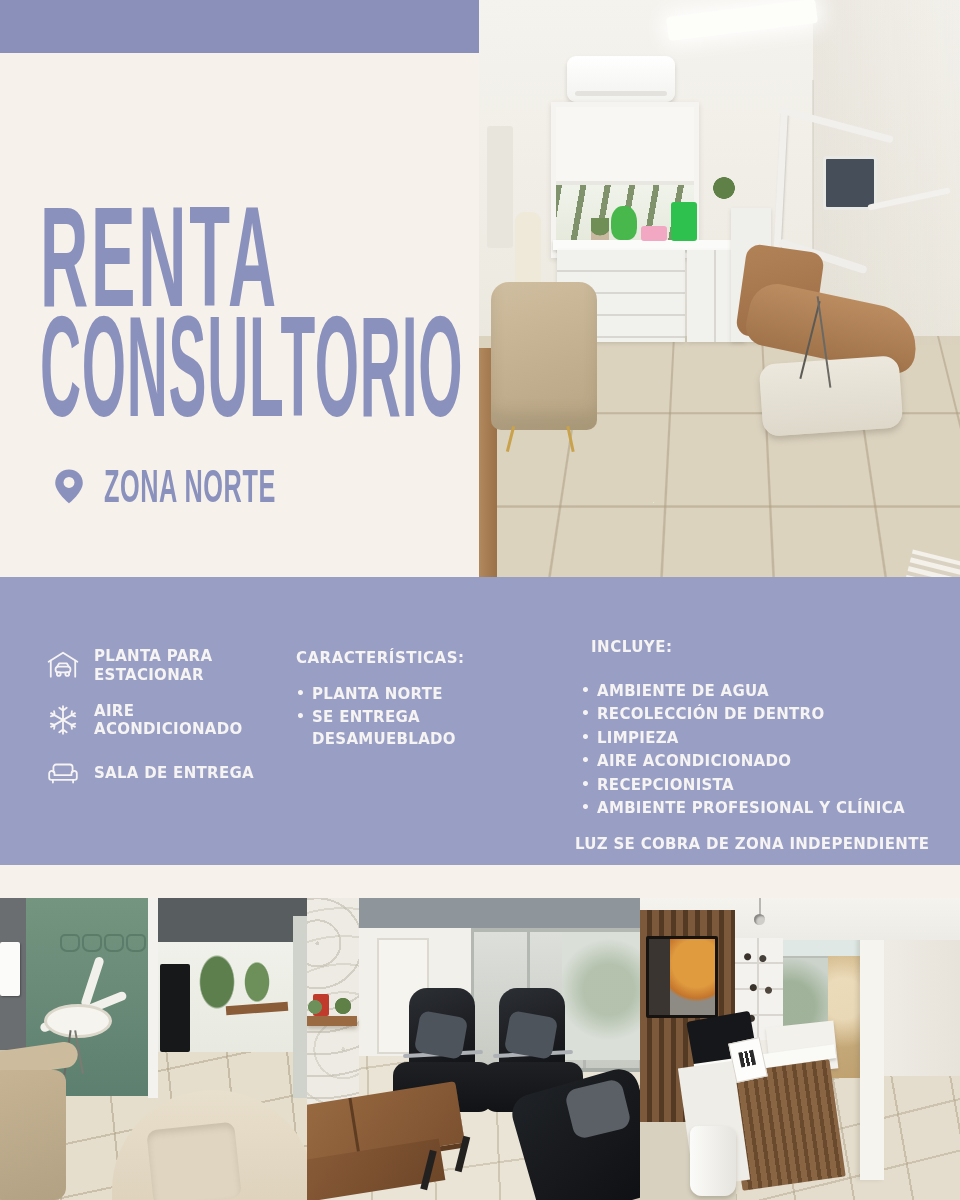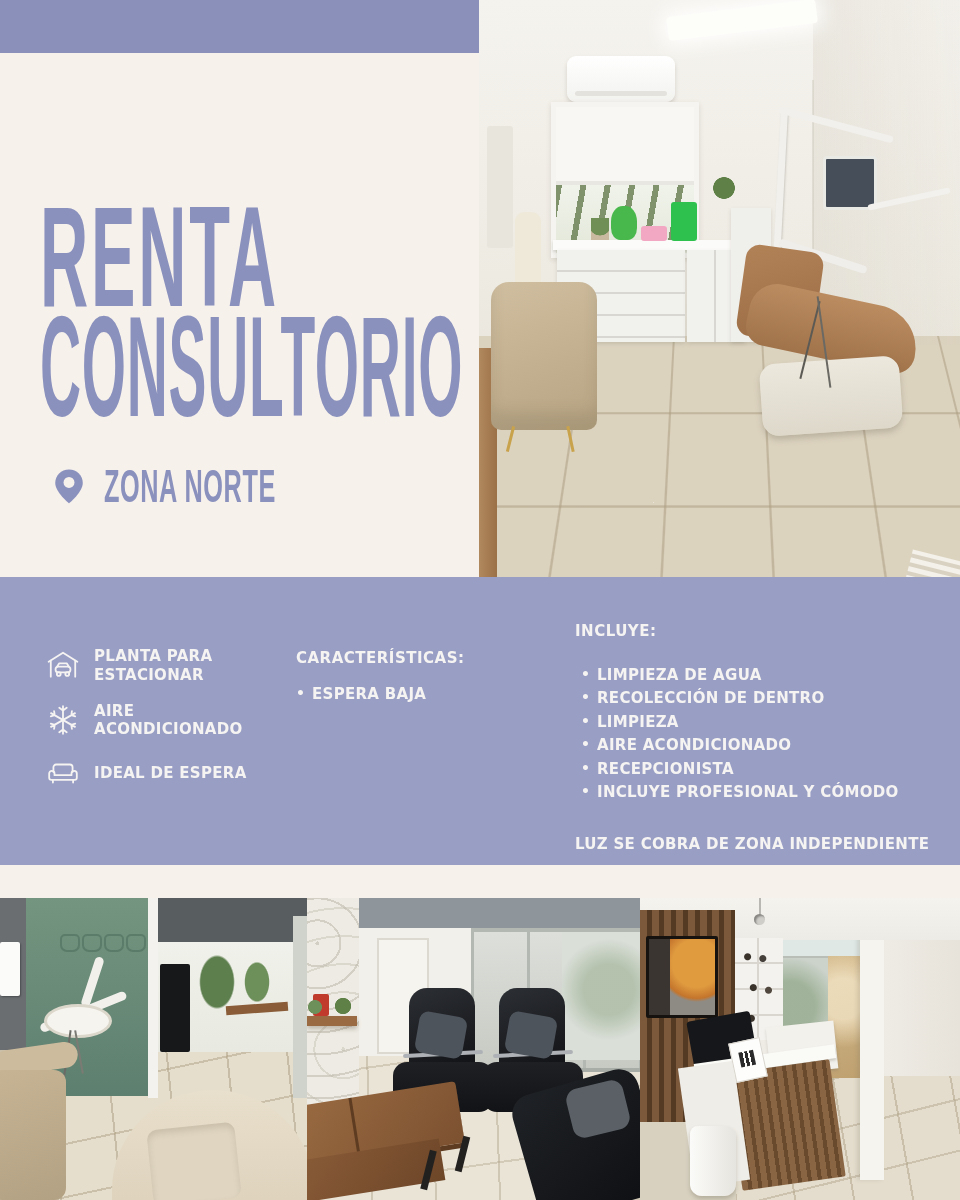--- a/index.html
+++ b/index.html
@@ -38,21 +38,21 @@
   .feat-label{font-size:15px;font-weight:700;line-height:1.25;letter-spacing:.3px;}
 
   .desc-col{position:absolute;left:290px;top:50px;width:278px;}
   .desc-text{margin:0;font-size:14.5px;font-weight:700;line-height:1.45;letter-spacing:.2px;}
   .subhead{margin:22px 0 0 6px;font-size:15px;font-weight:700;letter-spacing:.5px;}
   ul.blist{list-style:none;margin:16px 0 0 0;padding:0;}
   ul.blist li{position:relative;padding-left:22px;font-size:15px;font-weight:700;line-height:1.5;letter-spacing:.3px;}
   ul.blist li::before{content:"•";position:absolute;left:6px;top:0;font-size:14px;}
 
   .inc-col{position:absolute;left:575px;top:45px;width:340px;}
-  .inc-col .subhead{margin:0;}
+  .inc-col .subhead{margin:16px;}
   .inc-col ul.blist{margin-top:24px;}
   .inc-col ul.blist li{line-height:1.56;}
   .note-text{position:absolute;left:575px;top:258px;font-size:15px;font-weight:700;letter-spacing:.3px;white-space:nowrap;}
 
   
   .photo{position:absolute;overflow:hidden;}
   .hero{left:479px;top:0;width:481px;height:610px;background:linear-gradient(180deg,#f5f3ee,#eeebe3 45%,#e8e4da 68%);}
   .gallery{position:absolute;left:0;top:898px;width:960px;height:302px;display:flex;background:#f7f4f1;}
   .ph{position:relative;overflow:hidden;height:302px;}
   .ph1{width:307px;background:#e6dfce;}
@@ -279,40 +279,41 @@
           <path d="M27.3 9.5 L4.7 22.5 M23.8 11.5 L27.5 12.5 M23.8 11.5 L24.4 7.6 M8.2 20.5 L4.5 19.5 M8.2 20.5 L7.6 24.4"></path>
         </svg>
         <span class="feat-label">AIRE ACONDICIONADO</span>
       </div>
       <div class="feat">
         <svg viewBox="0 0 32 32" fill="none" stroke="#f6f4f2" stroke-width="1.7" stroke-linecap="round" stroke-linejoin="round" aria-hidden="true">
           <path d="M7 15 V10.5 A2.5 2.5 0 0 1 9.5 8 H22.5 A2.5 2.5 0 0 1 25 10.5 V15"></path>
           <path d="M5.5 14 A2.5 2.5 0 0 1 8 16.5 V18 H24 V16.5 A2.5 2.5 0 0 1 29 16.5 V20.5 A2 2 0 0 1 27 22.5 H5 A2 2 0 0 1 3 20.5 V16.5 A2.5 2.5 0 0 1 5.5 14 Z"></path>
           <path d="M6.5 22.5 V25 M25.5 22.5 V25"></path>
         </svg>
-        <span class="feat-label">IDEAL DE ESPERA</span>
+        <span class="feat-label">SALA DE ENTREGA</span>
       </div>
     </div>
 
     <div class="desc-col">
       <h3 class="subhead">CARACTERÍSTICAS:</h3>
       <ul class="blist">
-        <li>ESPERA BAJA</li>
+        <li>PLANTA NORTE</li>
+        <li>SE ENTREGA DESAMUEBLADO</li>
       </ul>
     </div>
 
     <div class="inc-col">
       <h3 class="subhead">INCLUYE:</h3>
       <ul class="blist">
-        <li>LIMPIEZA DE AGUA</li>
+        <li>AMBIENTE DE AGUA</li>
         <li>RECOLECCIÓN DE DENTRO</li>
         <li>LIMPIEZA</li>
         <li>AIRE ACONDICIONADO</li>
         <li>RECEPCIONISTA</li>
-        <li>INCLUYE PROFESIONAL Y CÓMODO</li>
+        <li>AMBIENTE PROFESIONAL Y CLÍNICA</li>
       </ul>
     </div>
 
     <div class="note-text">LUZ SE COBRA DE ZONA INDEPENDIENTE</div>
   </div>
 
   <div class="gallery">
 
     <div class="ph ph1" role="img" aria-label="Consultorio con pared verde, brazo de equipo dental blanco, sillón dental beige y sala con plantas al fondo">
       <div class="p1-floor"></div>

